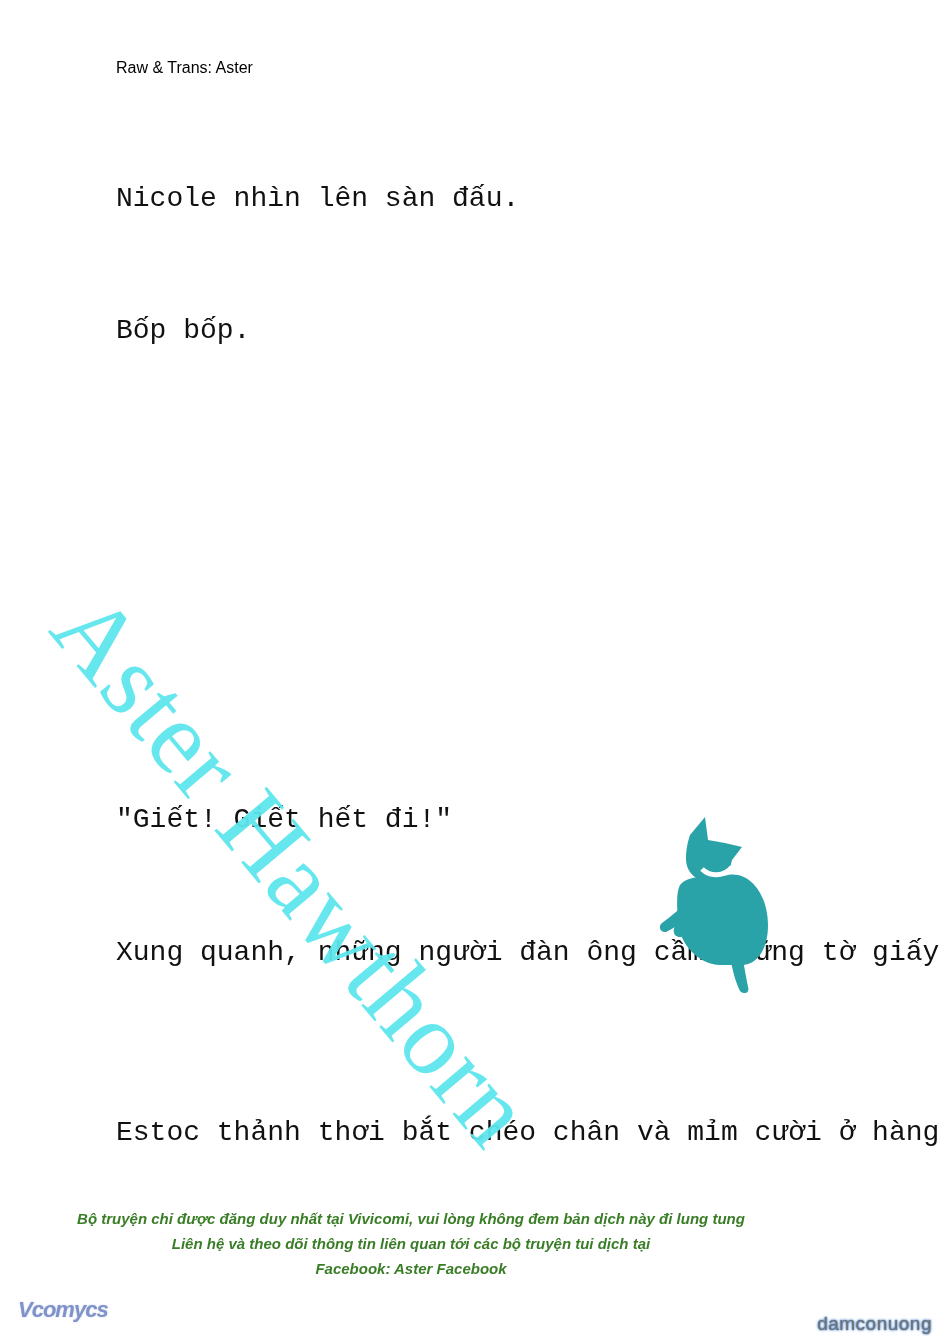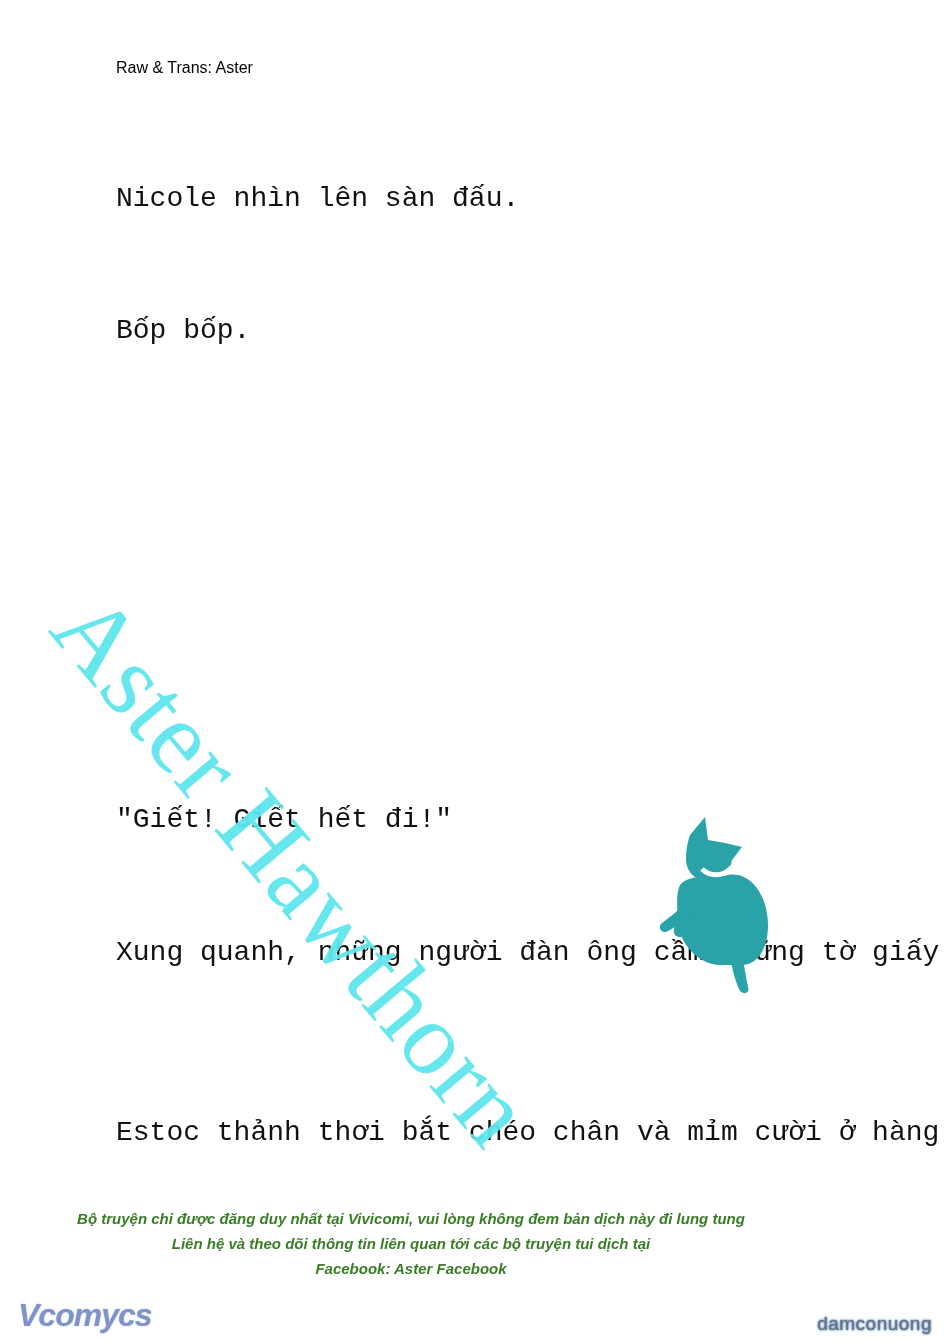--- a/index.html
+++ b/index.html
@@ -28,21 +28,21 @@
       position: absolute; left: 650px; top: 805px; width: 140px; height: 190px;
     }
     .notice {
       position: absolute; left: 0; width: 792px; text-align: center;
       font-family: "Liberation Sans", sans-serif; font-style: italic; font-weight: bold;
       font-size: 15px; color: #3a7d27; line-height: 25px; margin-left: 15px;
     }
     .vcomycs {
       position: absolute; left: 18px; top: 1297px;
       font-family: "Liberation Sans", sans-serif; font-style: italic; font-weight: bold;
-      font-size: 32px; color: #8093c9; letter-spacing: -1px;
+      font-size: 22px; color: #8093c9; letter-spacing: -1px;
       text-shadow: 0 0 2px #c7d0ee;
     }
     .damconuong {
       position: absolute; right: 18px; top: 1313px;
       font-family: "Liberation Sans", sans-serif; font-size: 19px; color: #737373;
       text-shadow: 0 0 3px #5a8fd0, 0 0 2px #5a8fd0, 0 0 1px #3b6fb0;
       letter-spacing: 0.5px;
     }
   </style>
 </head>

